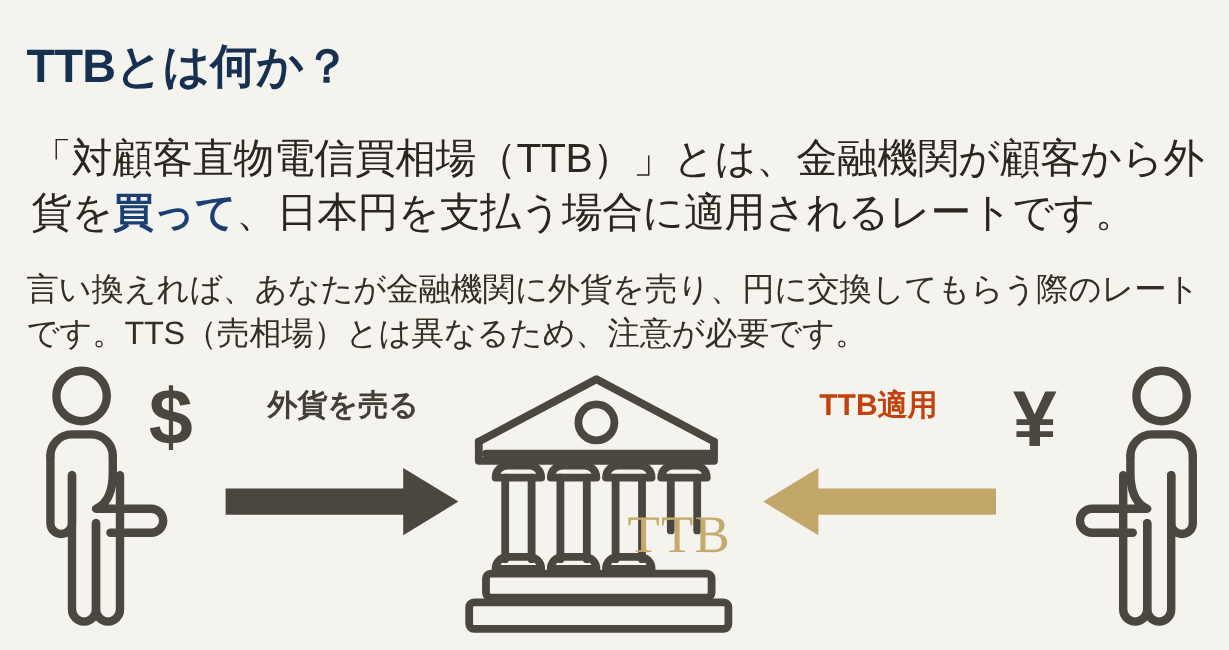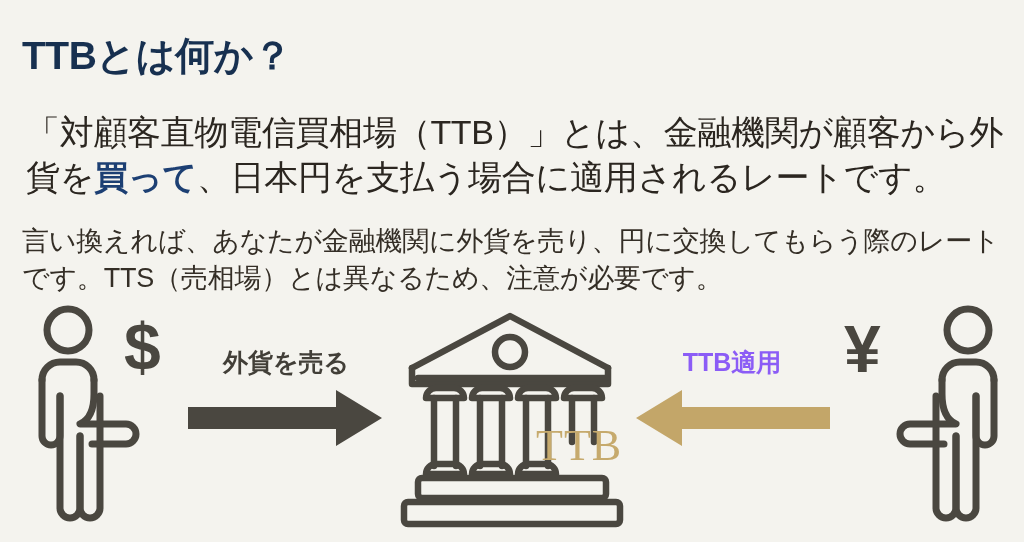--- a/index.html
+++ b/index.html
@@ -71,39 +71,38 @@
   .diagram {
     position: absolute;
     left: 0;
     top: 296px;
     width: 1024px;
     height: 246px;
   }
 
   .figure-left  { position: absolute; left: 28px;  top: 8px;  width: 160px; height: 226px; }
   .figure-right { position: absolute; left: 838px; top: 8px;  width: 170px; height: 226px; }
-  .bank-group   { position: absolute; left: 396px; top: 6px;  width: 232px; height: 230px; }
+  .bank-group   { position: absolute; left: 383px; top: 6px;  width: 232px; height: 230px; }
 
   .arrow-left-group  { position: absolute; left: 186px; top: 30px; width: 200px; height: 120px; }
   .arrow-right-group { position: absolute; left: 632px; top: 30px; width: 200px; height: 120px; }
 
   .arrow-label {
     position: absolute;
     top: 0;
     left: 0;
     width: 200px;
     text-align: center;
     font-size: 25px;
     font-weight: 700;
     letter-spacing: 0px;
     line-height: 1;
-    margin-top: 24px;
   }
   .arrow-label.sell { color: #423f38; }
-  .arrow-label.apply { color: #8b5cf6; text-align: center; }
+  .arrow-label.apply { color: #c2410c; text-align: center; }
 
   .arrow-svg {
     position: absolute;
     top: 62px;
     left: 0;
   }
 
   .bank-caption {
     position: absolute;
     left: 140px;

